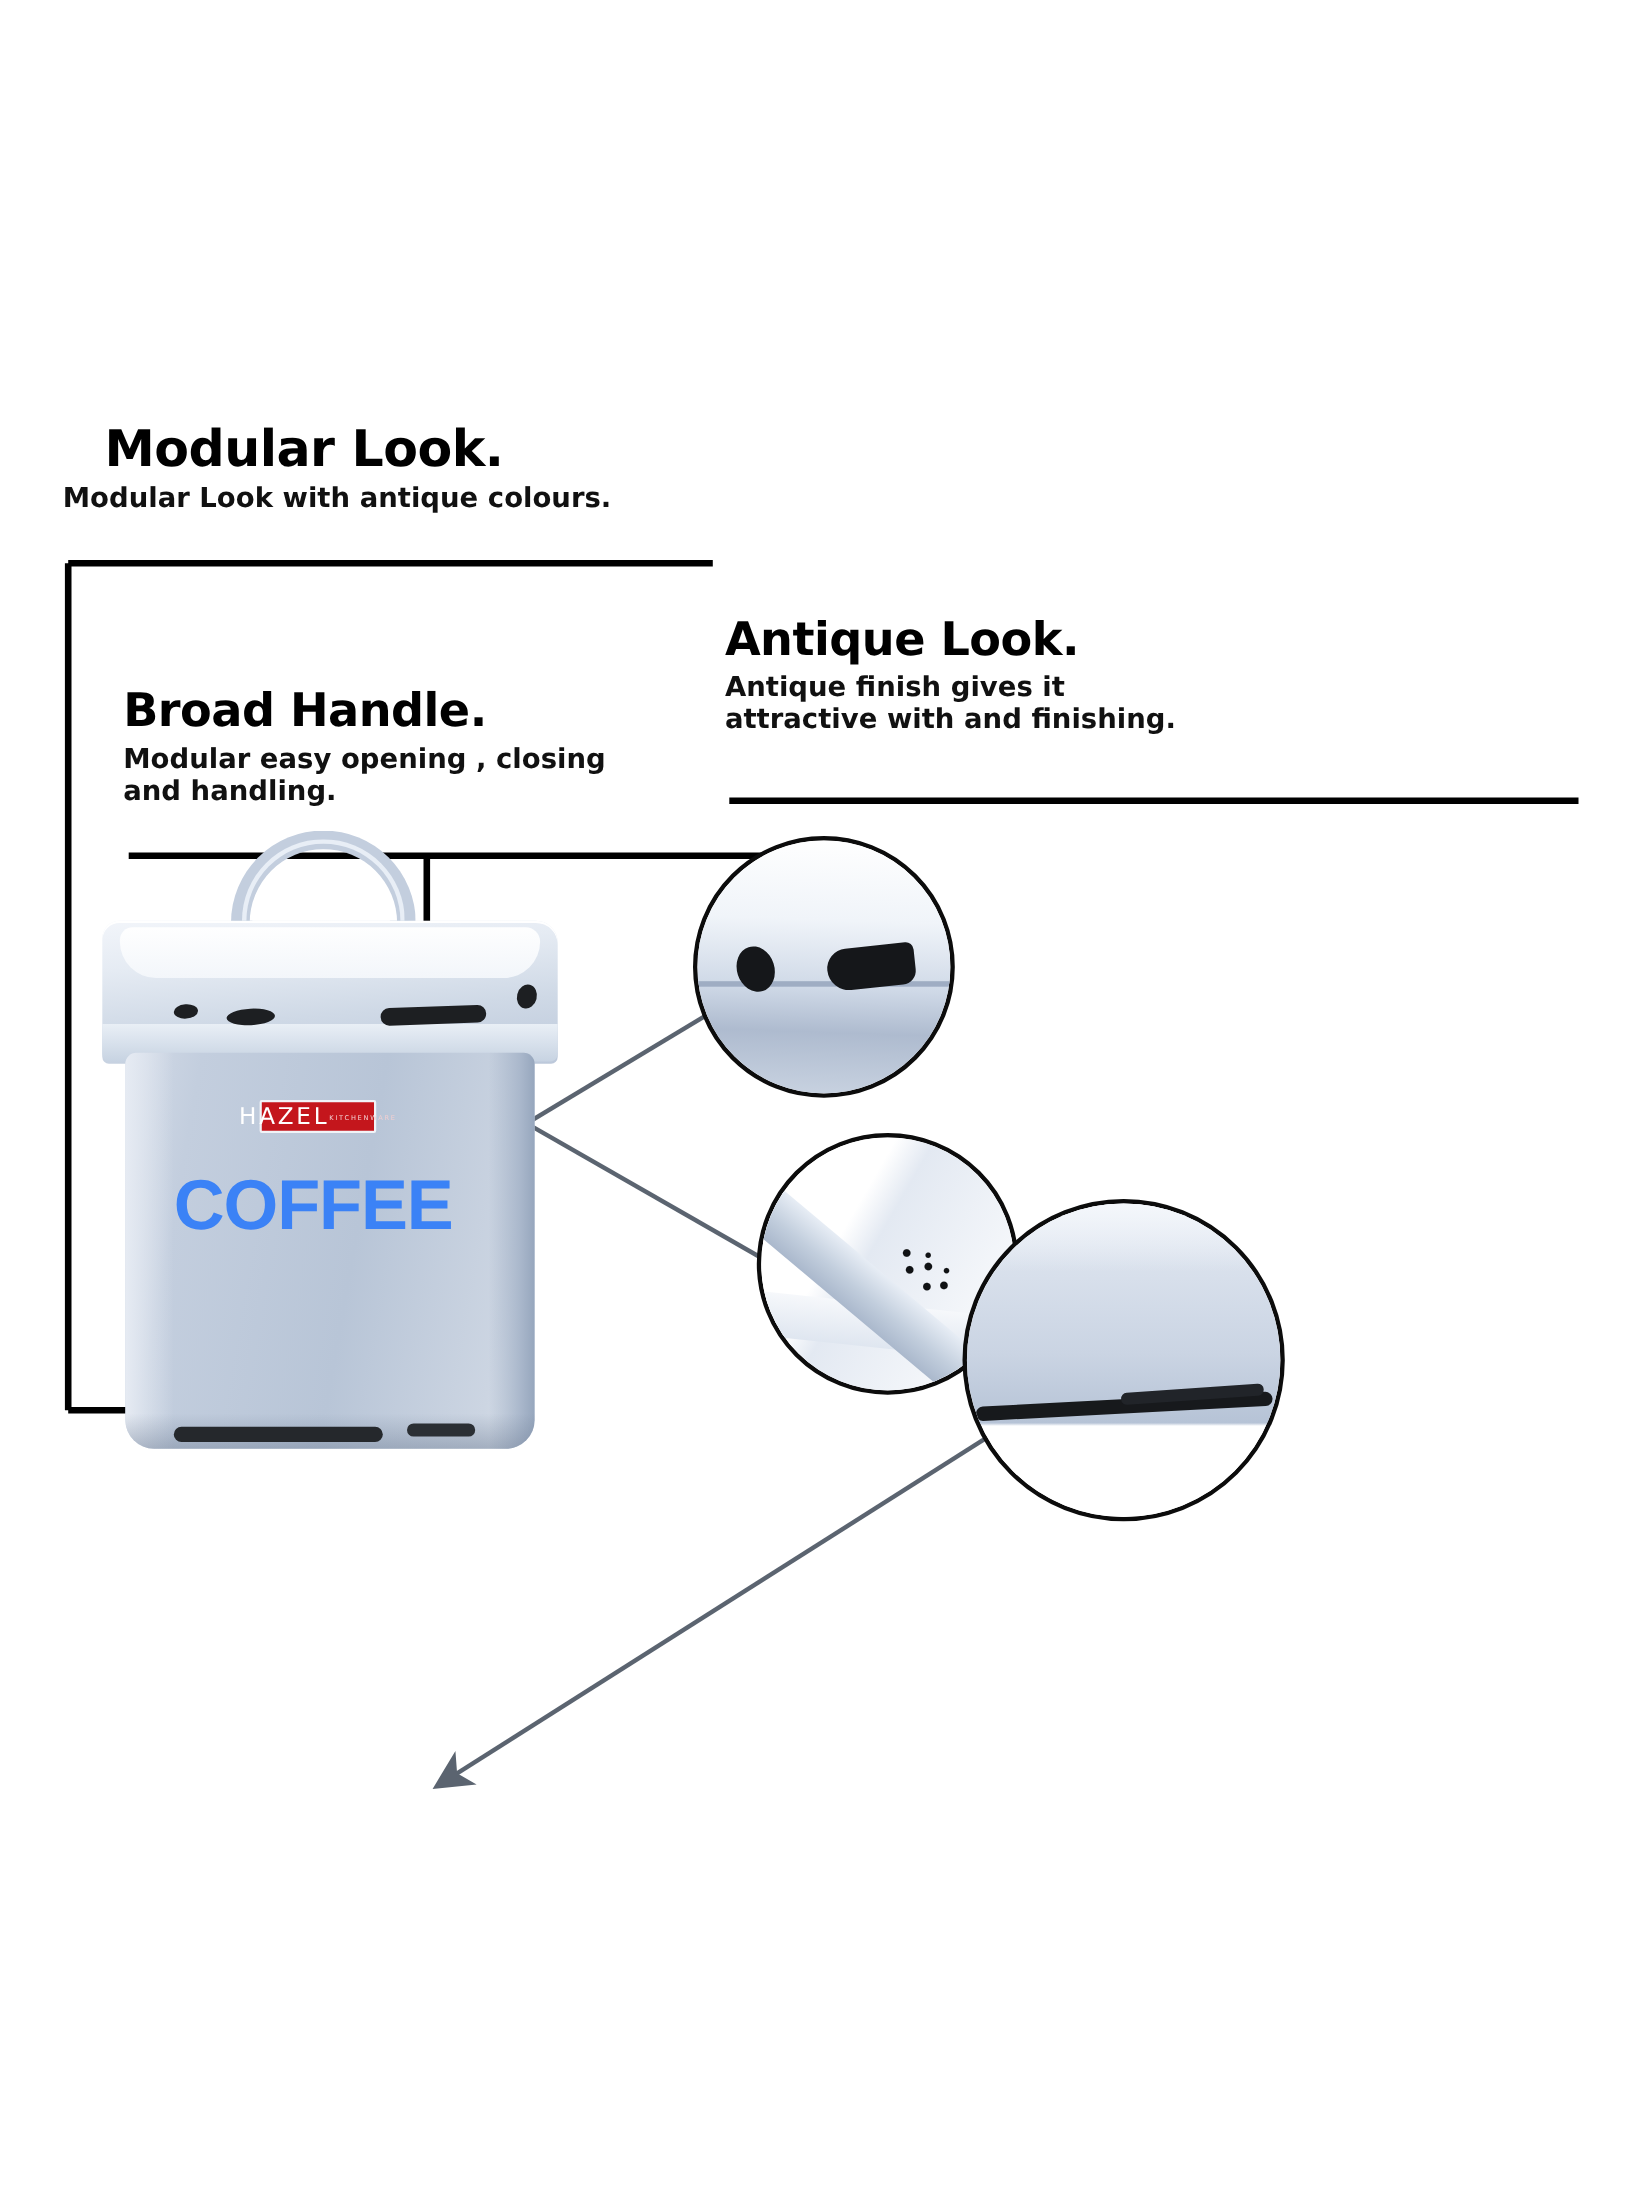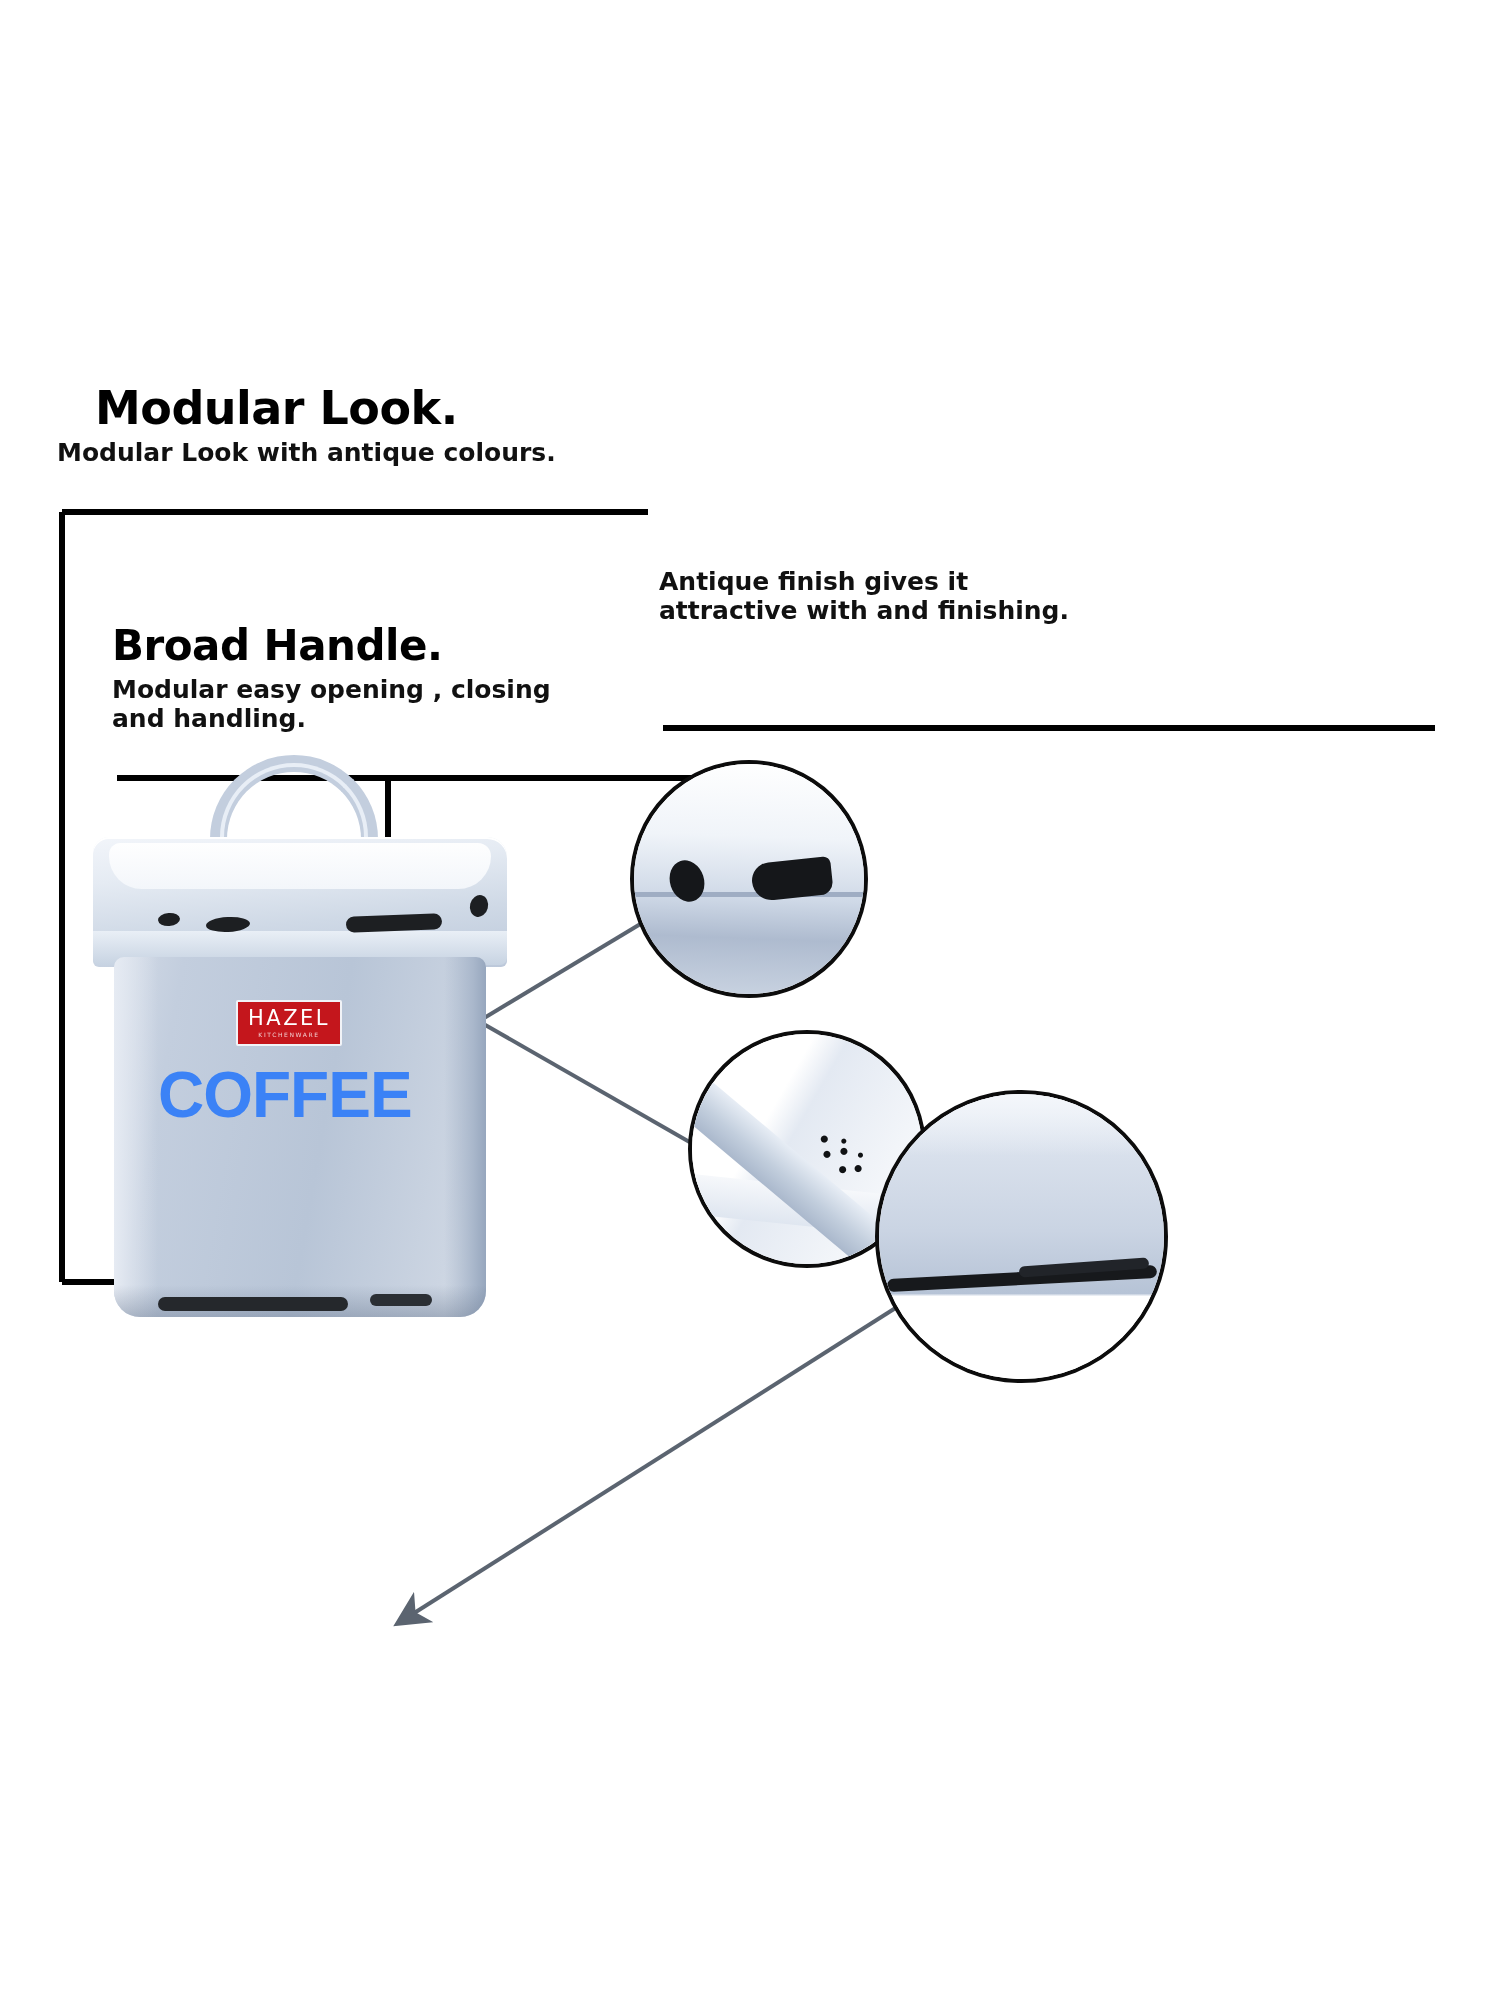--- a/index.html
+++ b/index.html
@@ -175,26 +175,26 @@
     background: linear-gradient(180deg, rgba(120,135,158,0) 0%, rgba(110,125,148,.45) 100%);
     border-radius: 0 0 26px 26px;
   }
 
   
   .brand {
     position: absolute;
     left: 148px;
     top: 255px;
     width: 106px;
-    height: 46px;
+    height: 30px;
     background: #c4161c;
     border: 2px solid #f1f3f7;
     box-sizing: border-box;
     display: flex;
-    flex-direction: column;
+    flex-direction: row;
     align-items: center;
     justify-content: center;
     border-radius: 2px;
   }
   .brand .b-main {
     color: #ffffff;
     font-size: 21px;
     font-weight: 400;
     letter-spacing: 2.5px;
     line-height: 1;
@@ -333,20 +333,21 @@
     <div class="c-title">Modular Look.</div>
     <div class="c-sub">Modular Look with antique colours.</div>
   </div>
 
   <div class="callout" id="cal-handle">
     <div class="c-title">Broad Handle.</div>
     <div class="c-sub">Modular easy opening , closing and handling.</div>
   </div>
 
   <div class="callout" id="cal-antique">
+    <div class="c-title">Antique Look.</div>
     <div class="c-sub">Antique finish gives it attractive with and finishing.</div>
   </div>
 
   <div id="product">
 
     <div class="handle-outer"></div>
     <div class="handle-hi"></div>
     <div class="handle-foot-l"></div>
     <div class="handle-foot-r"></div>
 

